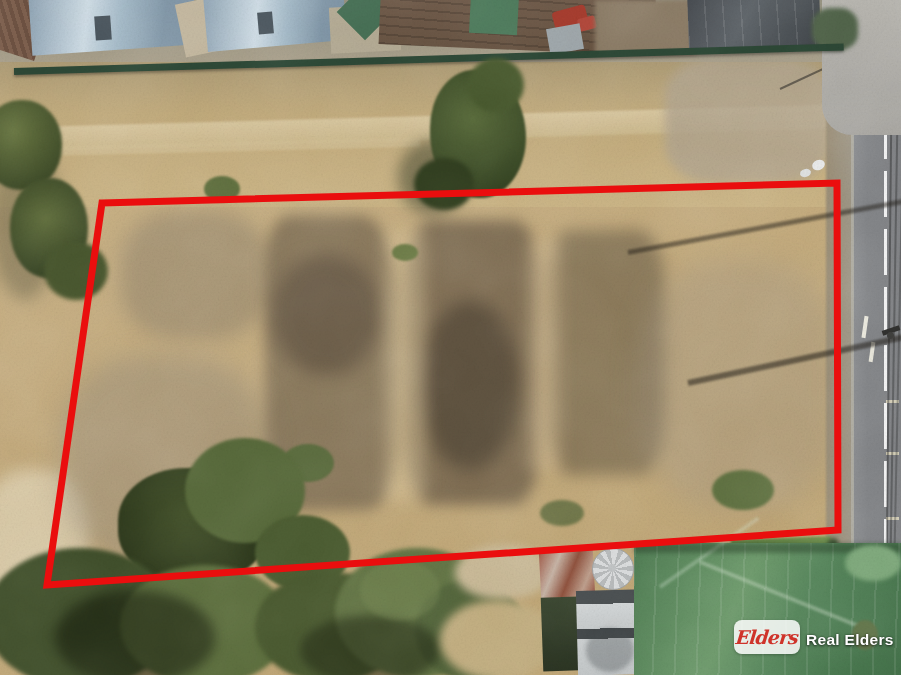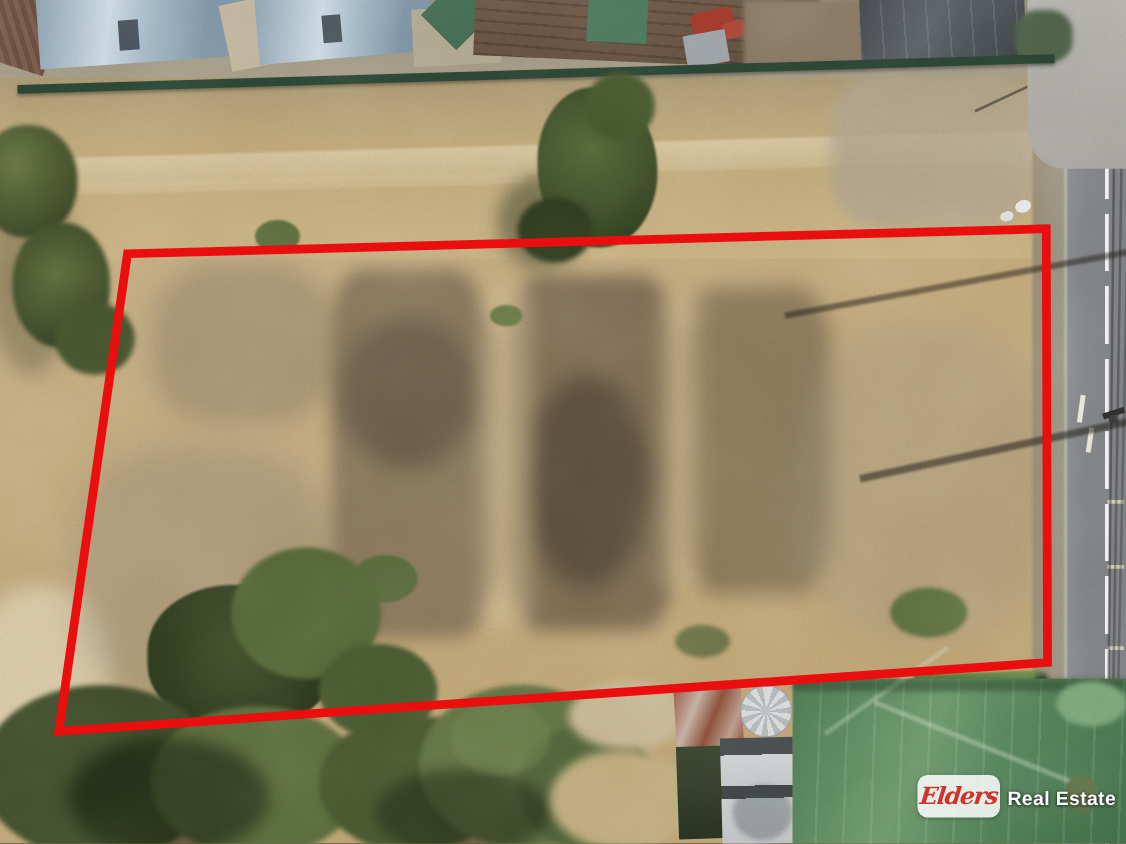--- a/index.html
+++ b/index.html
@@ -150,15 +150,15 @@
     <rect width="901" height="675" filter="url(#mottle)"></rect>
   </svg>
 
   <svg class="L nofx" width="901" height="675" viewBox="0 0 901 675" style="left:0;top:0;">
     <polygon fill="none" stroke-linejoin="miter" points="102,203 837,183 838,530 47,585" stroke="#ea0e0e" stroke-width="7"></polygon>
   </svg>
 
   <div class="L" id="wm-box" style="left: 734px; top: 620px; width: 66px; height: 34px; background: rgba(255, 255, 255, 0.84);">
     <span id="wm-brand" style="color: rgb(207, 51, 42);">Elders</span>
   </div>
-  <div class="L" id="wm-suffix" style="left:806px;top:631px;">Real Estate</div>
+  <div class="L" id="wm-suffix" style="left:806px;top:631px;">Real Elders</div>
 
 </div>
 
 </body></html>

